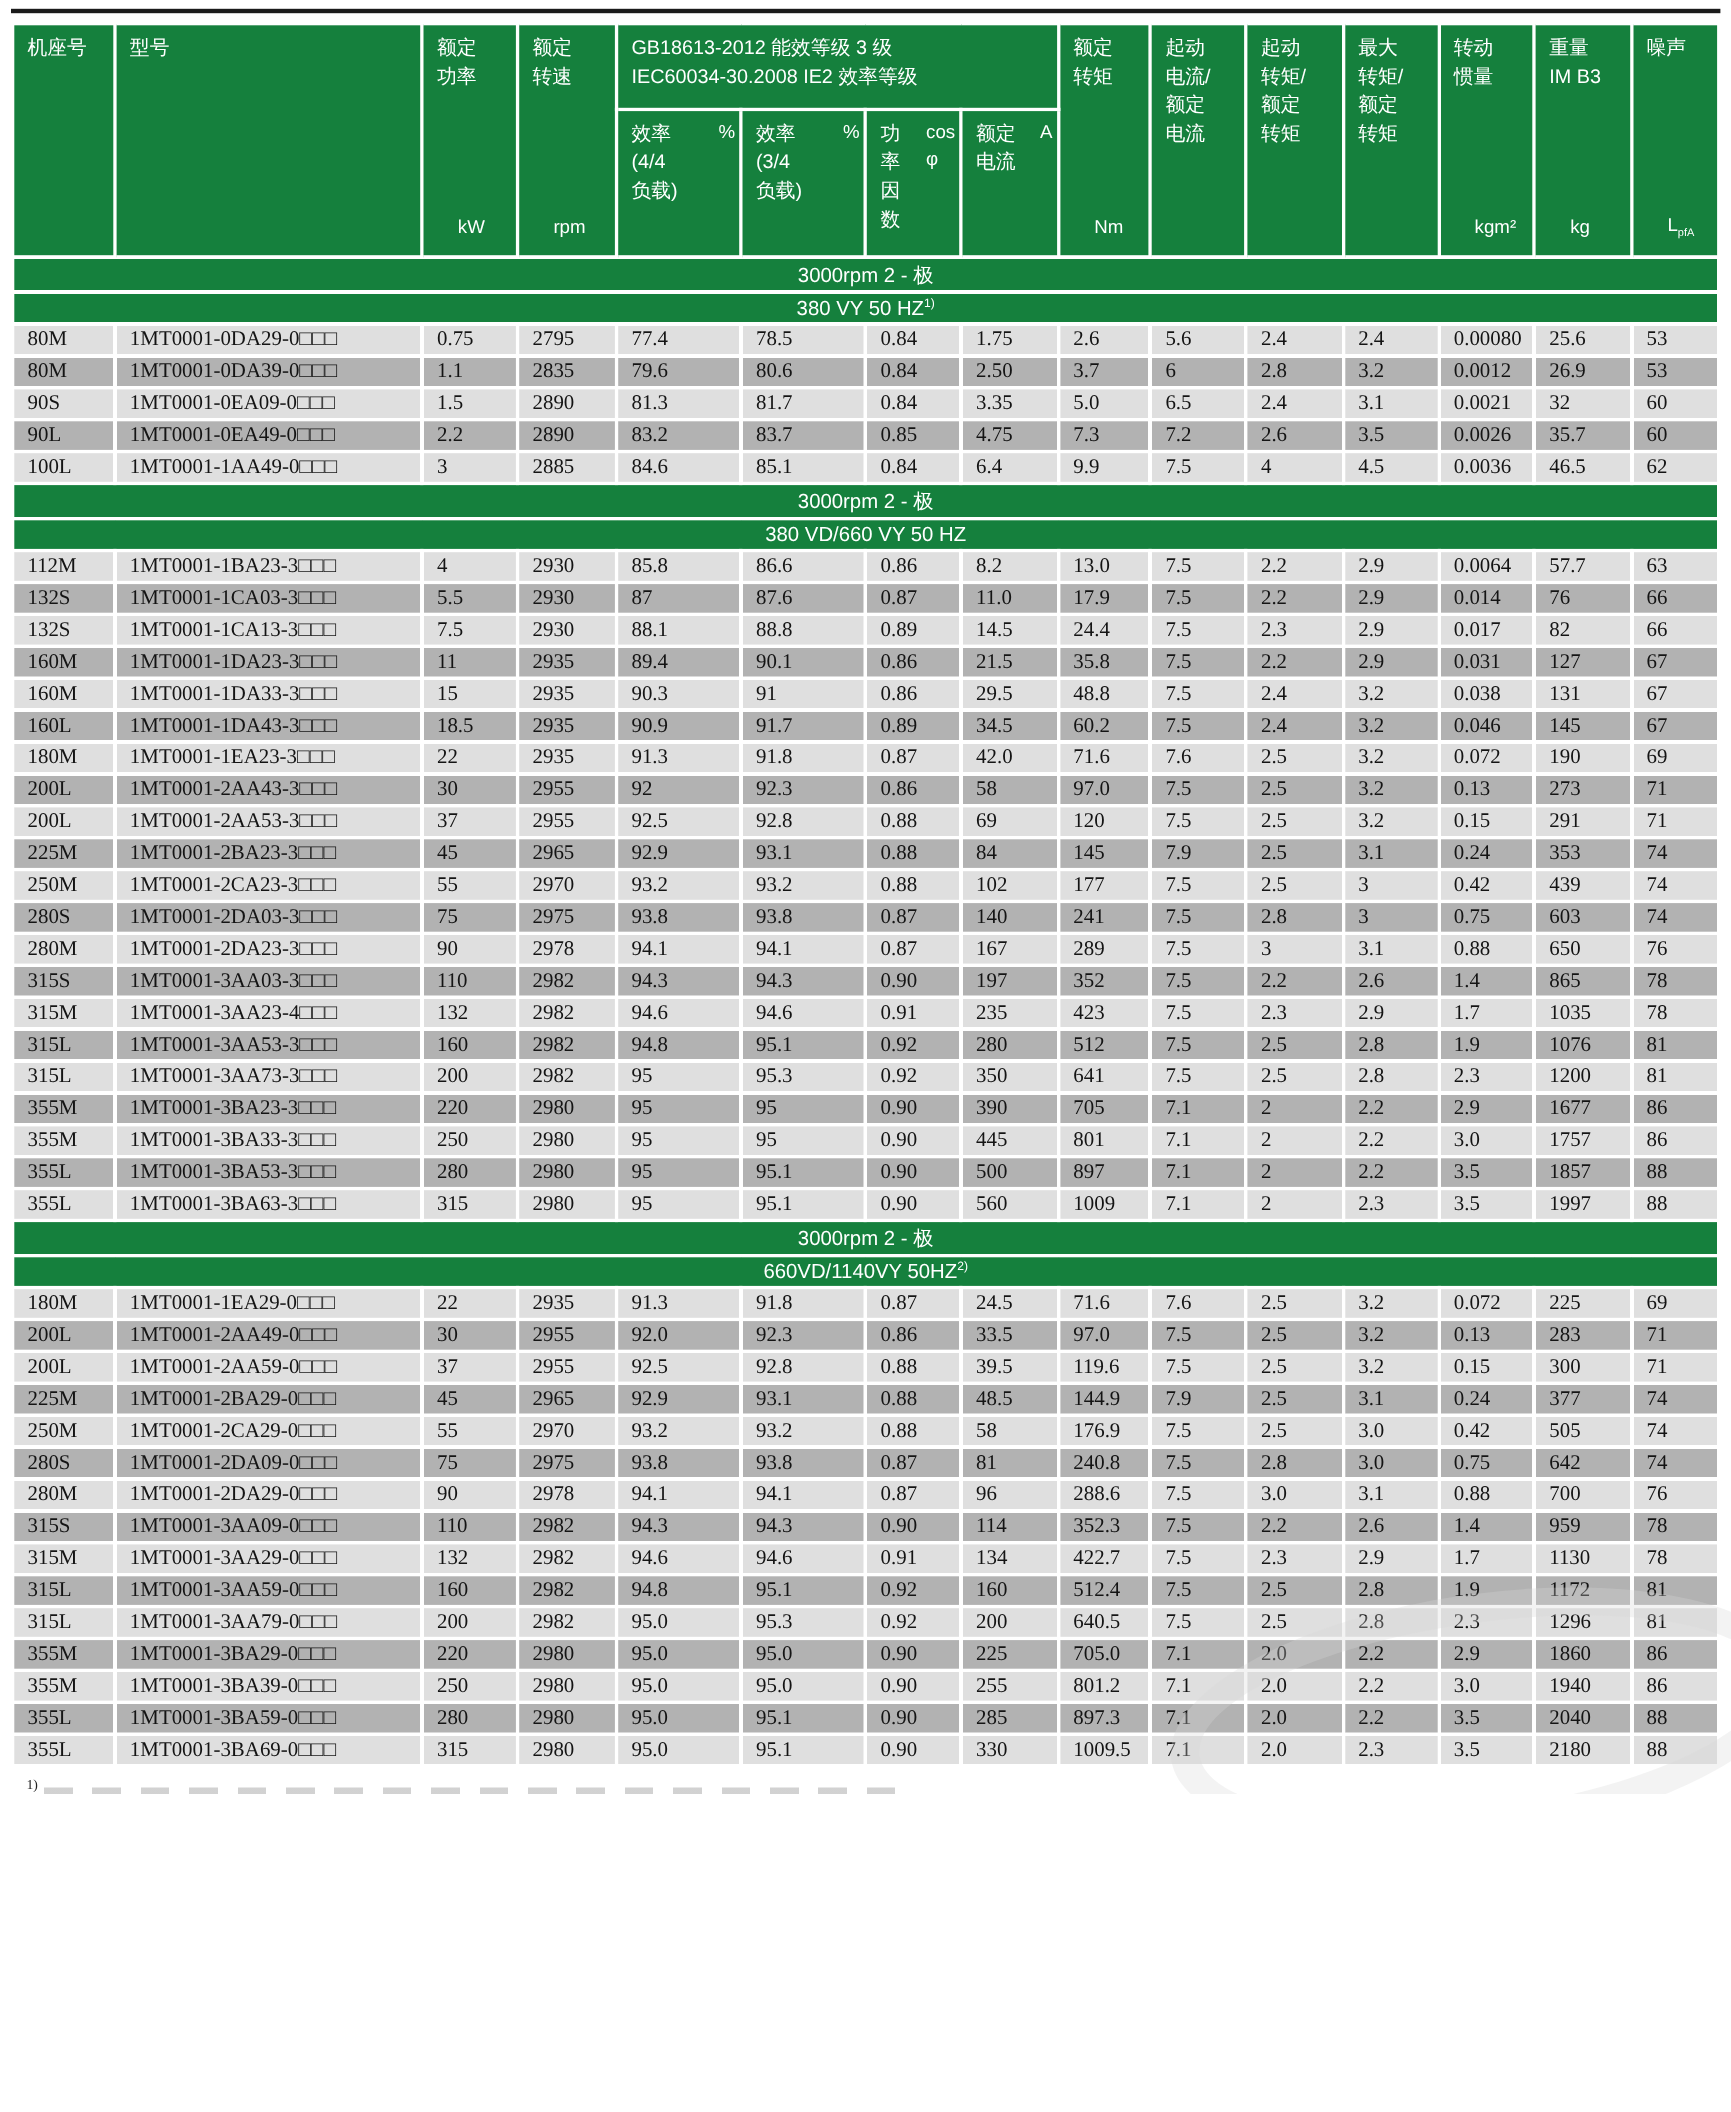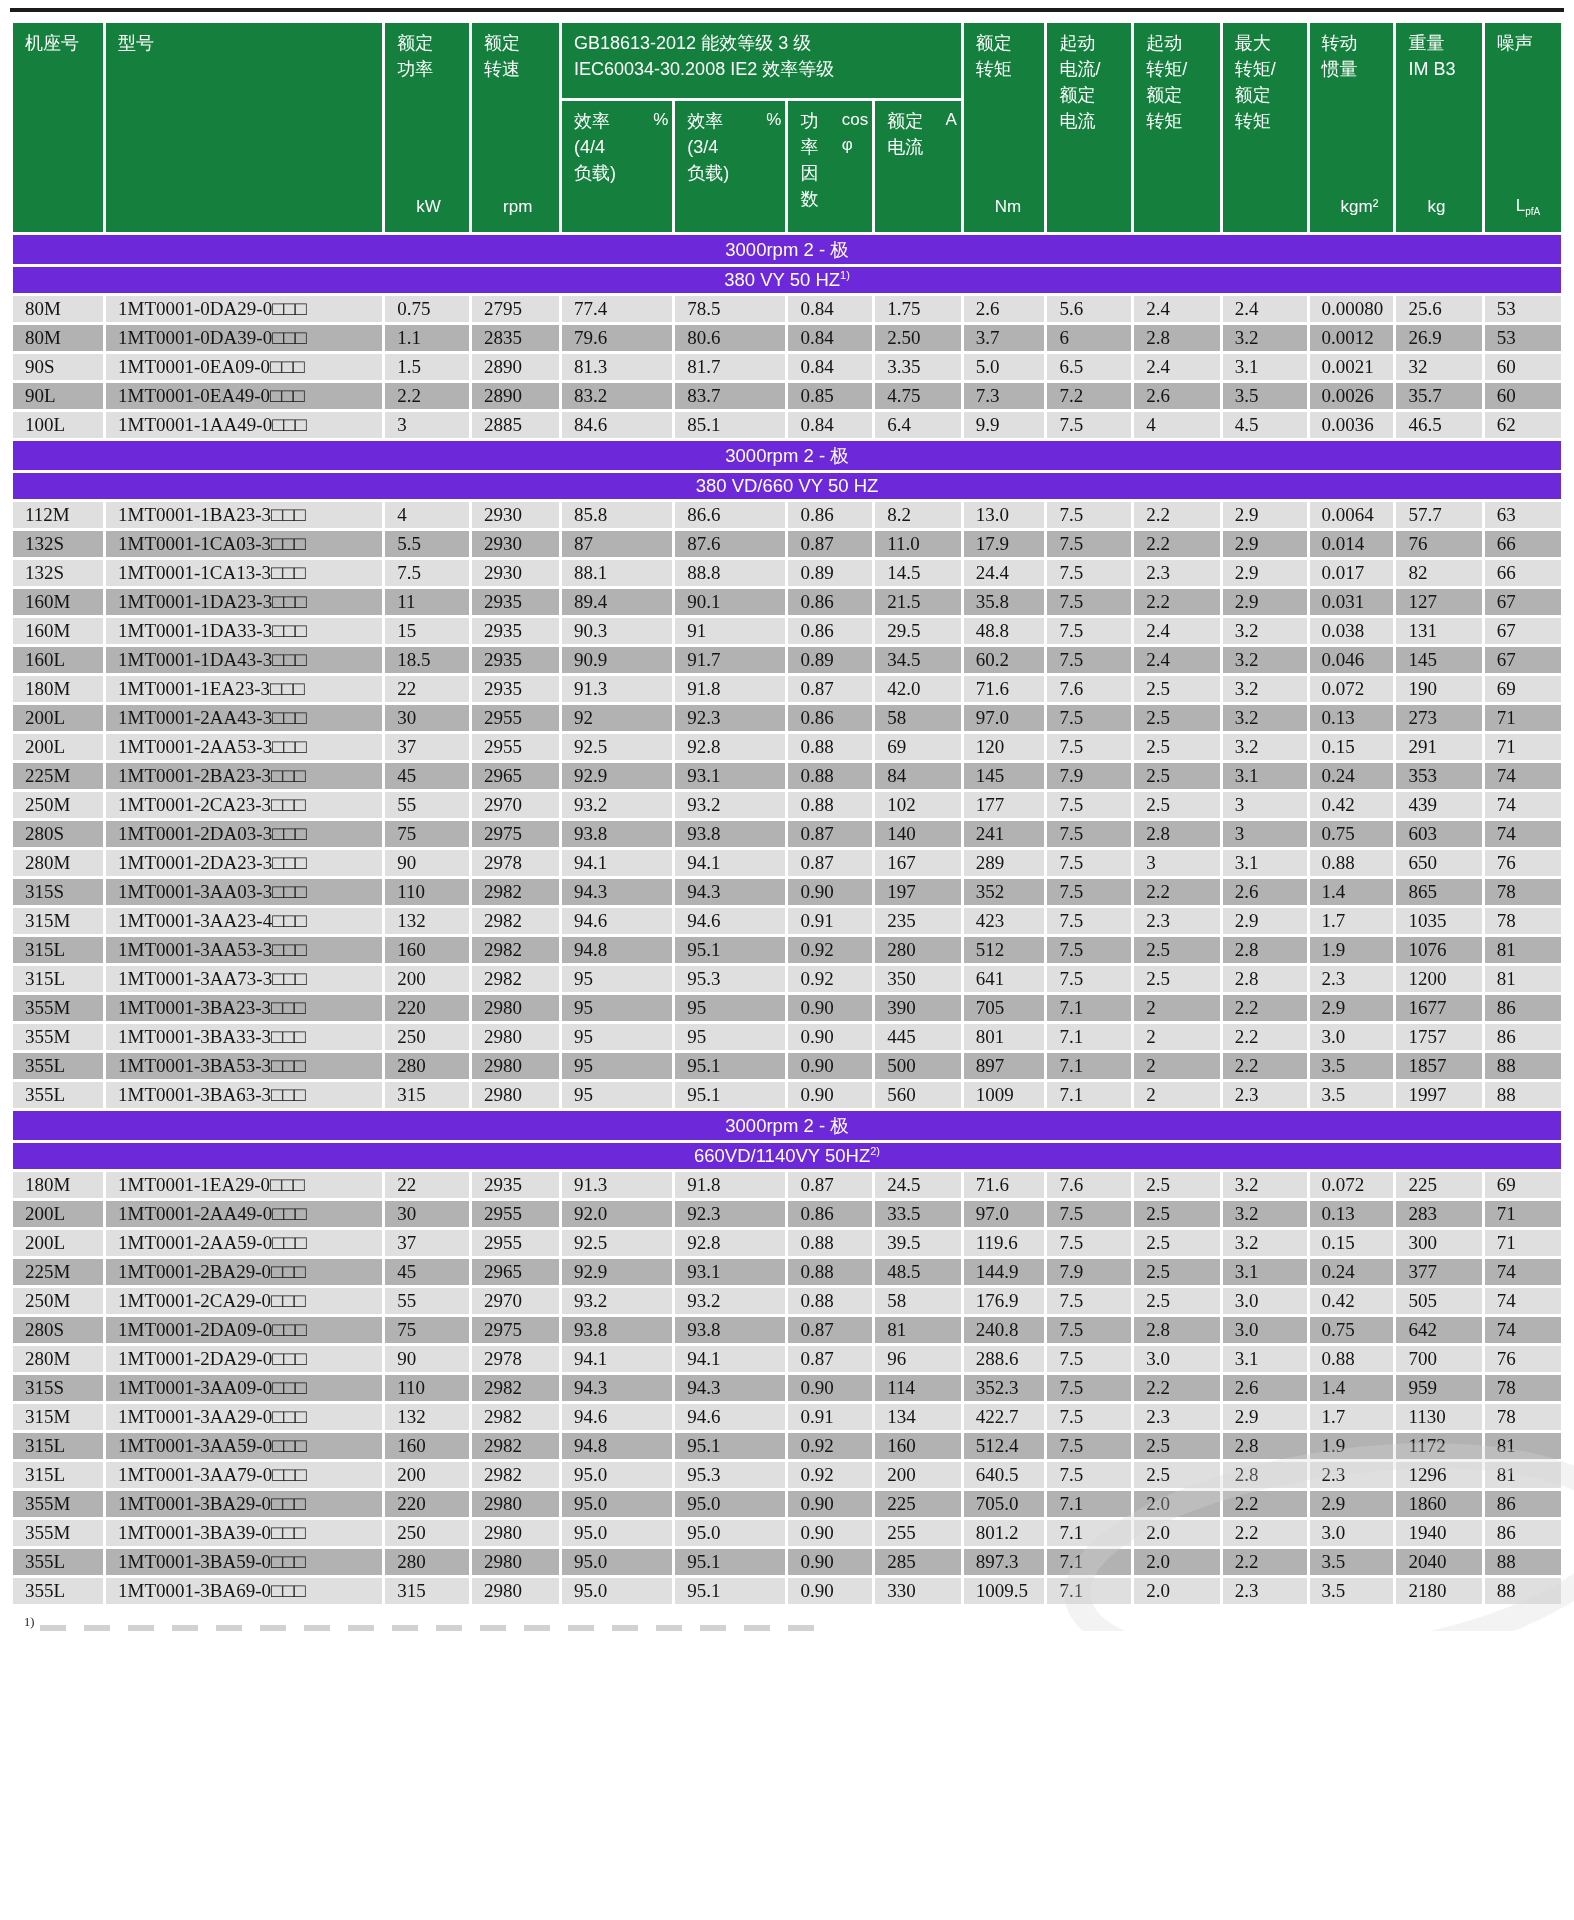--- a/index.html
+++ b/index.html
@@ -31,21 +31,21 @@
 
   tbody td {
     font-family:"Liberation Serif", serif;
     font-size:19px; color:#141414;
     padding:2px 2px 2px 12px; height:29px;
     white-space:nowrap; overflow:hidden;
   }
   tr.light td { background:#dfdfdf; }
   tr.dark  td { background:#b2b2b2; }
   tr.section-row td {
-    background:#6d28d9; color:#ffffff; text-align:center;
+    background:#15803d; color:#ffffff; text-align:center;
     font-family:"Liberation Sans", sans-serif;
     font-size:18.5px; height:26px; padding:2px;
   }
   tr.section-row sup { font-size:11px; }
 
   .watermark {
     position:absolute; left:10px; right:10px; top:888px; height:150px;
     display:flex; align-items:center;
     color:rgba(255,255,255,0.55);
     pointer-events:none; z-index:5; overflow:hidden;

